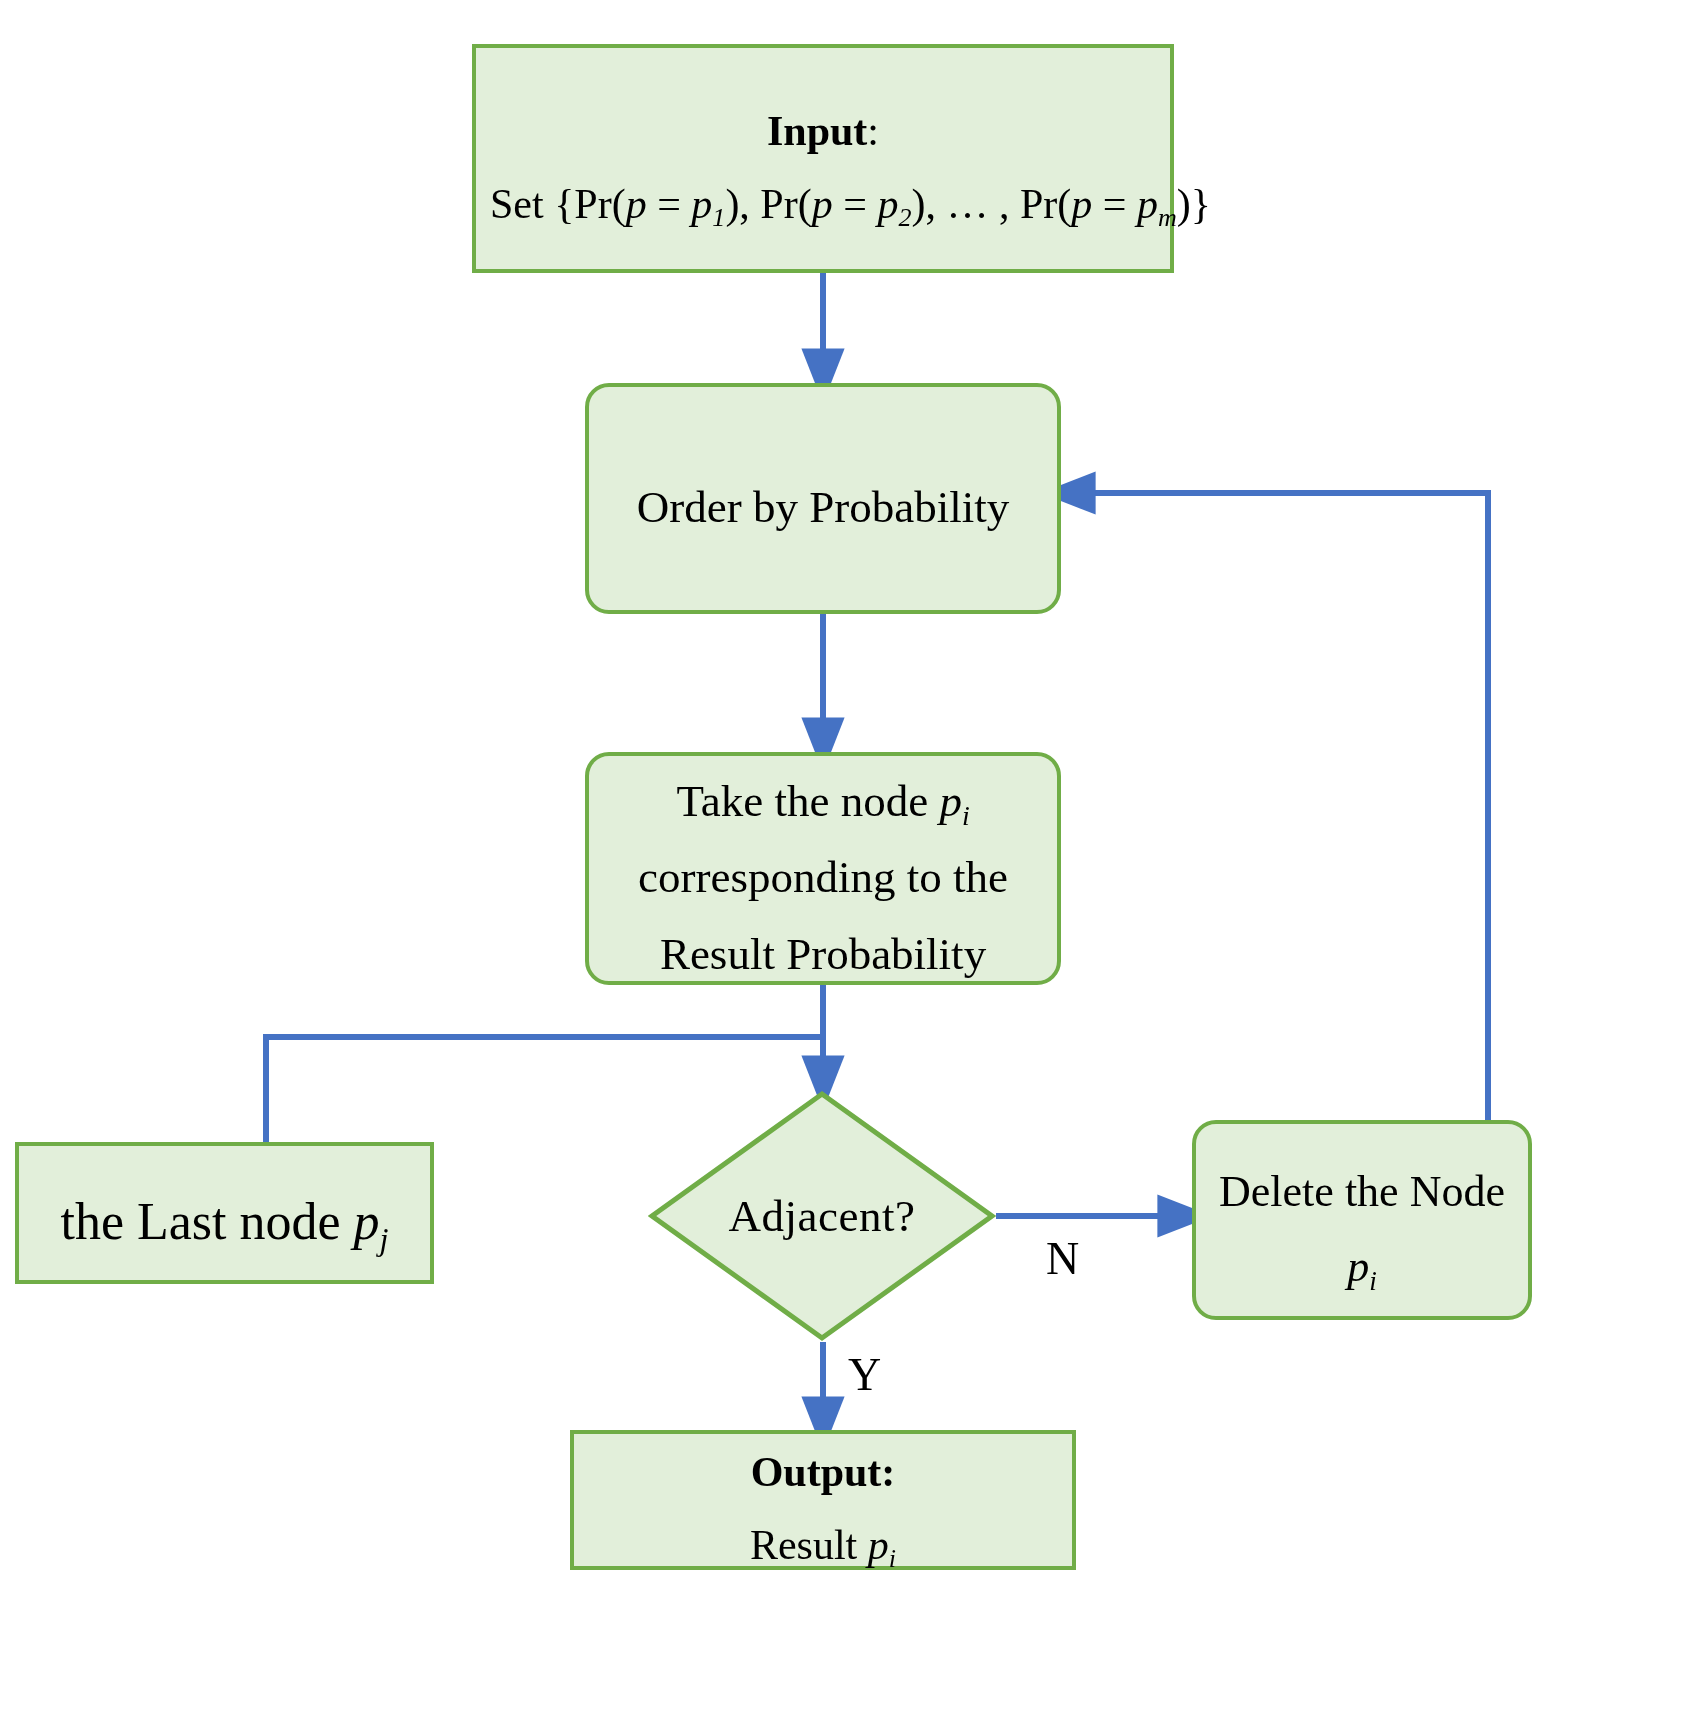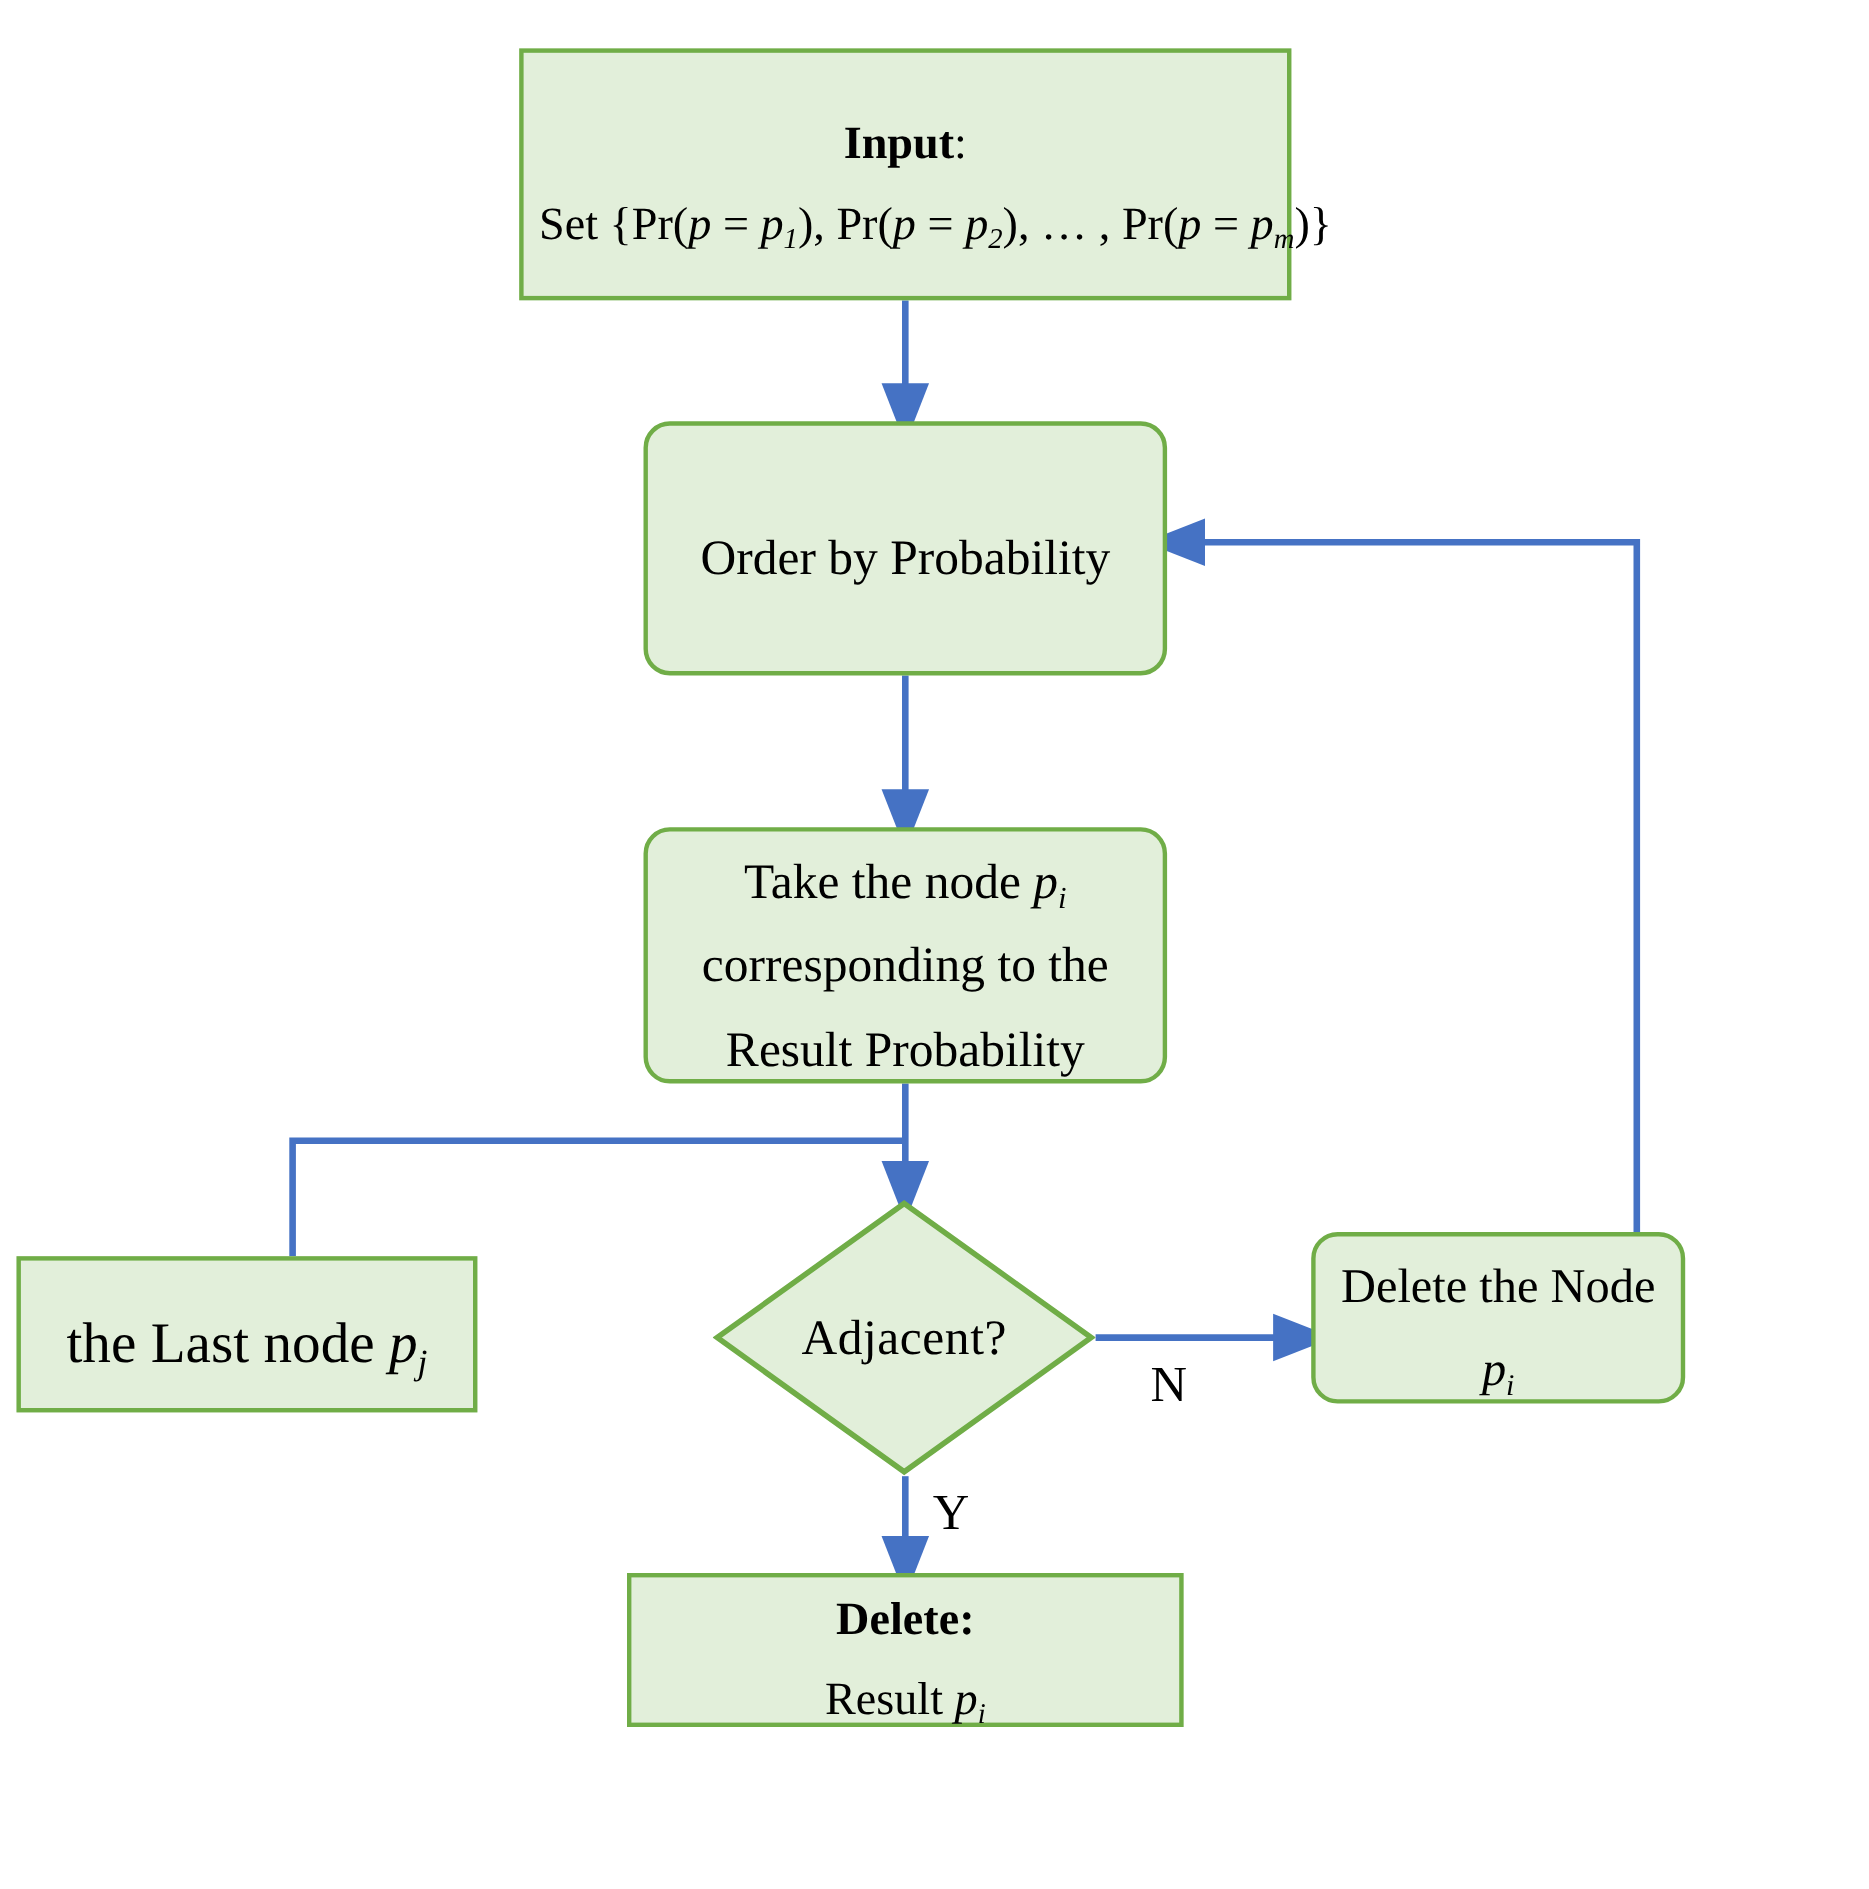--- a/index.html
+++ b/index.html
@@ -55,21 +55,21 @@
     vertical-align: baseline;
     position: relative;
     top: 0.32em;
   }
 
   
   #node-input       { left: 472px;  top: 44px;   width: 702px; height: 229px; font-size: 42px; }
   #node-order       { left: 585px;  top: 383px;  width: 476px; height: 231px; font-size: 45px; }
   #node-take        { left: 585px;  top: 752px;  width: 476px; height: 233px; font-size: 45px; }
   #node-last        { left: 15px;   top: 1142px; width: 419px; height: 142px; font-size: 52px; }
-  #node-delete      { left: 1192px; top: 1120px; width: 340px; height: 156px; font-size: 44px; }
+  #node-delete      { left: 1192px; top: 1120px; width: 340px; height: 200px; font-size: 44px; }
   #node-output      { left: 570px;  top: 1430px; width: 506px; height: 140px; font-size: 42px; }
 
   
   #node-adjacent {
     position: absolute;
     left: 648px;
     top: 1090px;
     width: 348px;
     height: 252px;
   }
@@ -165,21 +165,21 @@
 
   <div class="node round" id="node-delete">
     <div class="txt">
       <span class="t-line">Delete the Node</span>
       <span class="t-line"><span class="ital">p</span><sub>i</sub></span>
     </div>
   </div>
 
   <div class="node" id="node-output">
     <div class="txt">
-      <span class="t-line bold">Delete:</span>
+      <span class="t-line bold">Output:</span>
       <span class="t-line"><span>Result </span><span class="ital">p</span><sub>i</sub></span>
     </div>
   </div>
 
   <div class="edge-label" id="label-n">N</div>
   <div class="edge-label" id="label-y">Y</div>
 
 </div>
 
 </body></html>

